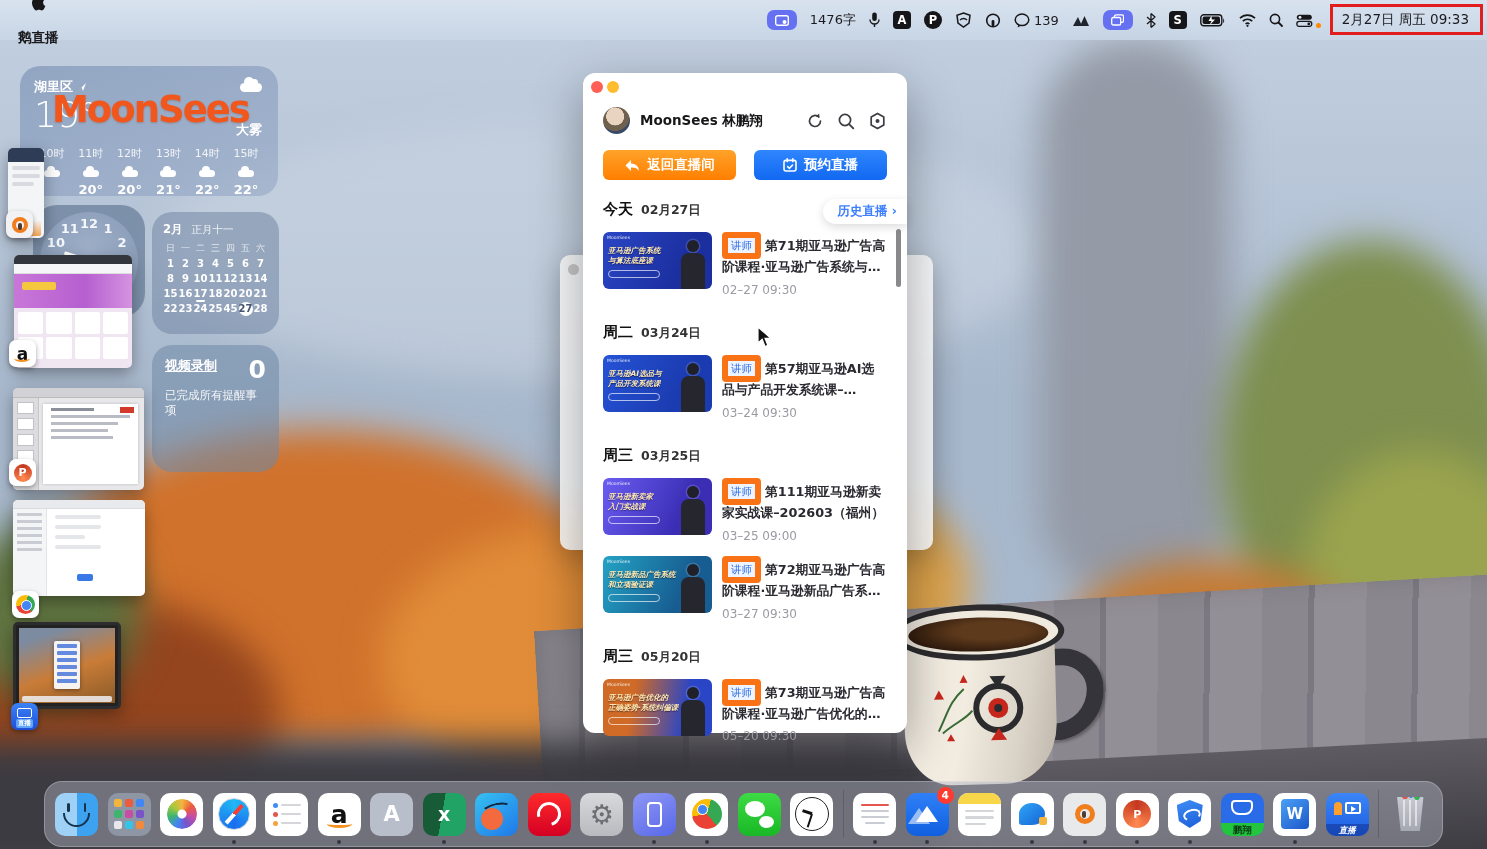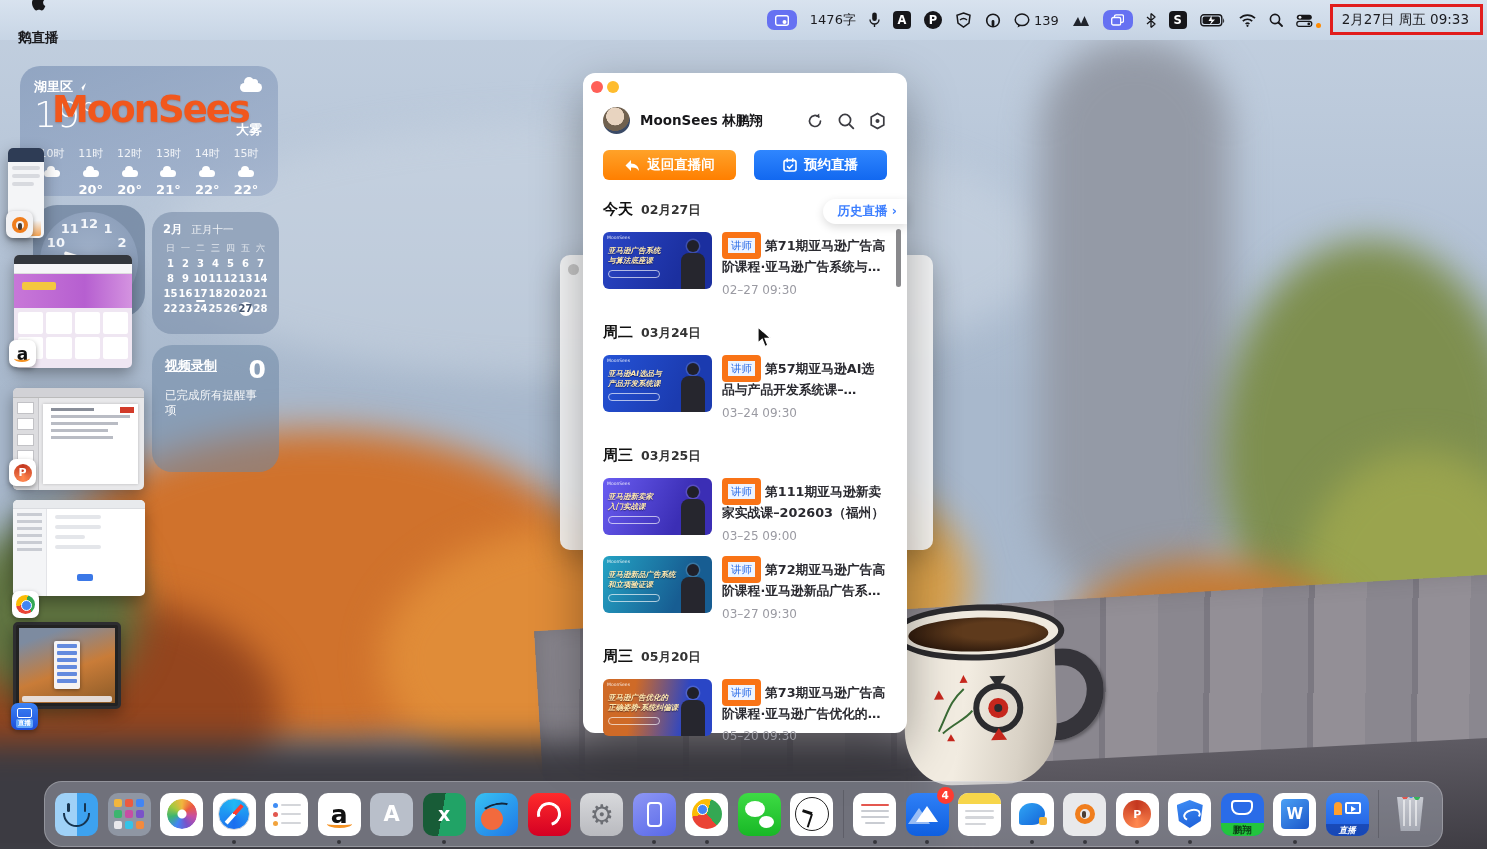--- a/index.html
+++ b/index.html
@@ -579,21 +579,21 @@
         <span>16</span>
         <span class="underlined">17</span>
         <span>18</span>
         <span>20</span>
         <span>20</span>
         <span>21</span>
         <span>22</span>
         <span>23</span>
         <span>24</span>
         <span>25</span>
-        <span>26</span>
+        <span>45</span>
         <span class="today">27</span>
         <span>28</span>
       </div>
   </div>
 
   <div class="widget w-rem">
     <div class="rem-top">
       <span class="rem-title">视频录制</span>
       <span class="rem-count">0</span>
     </div>

